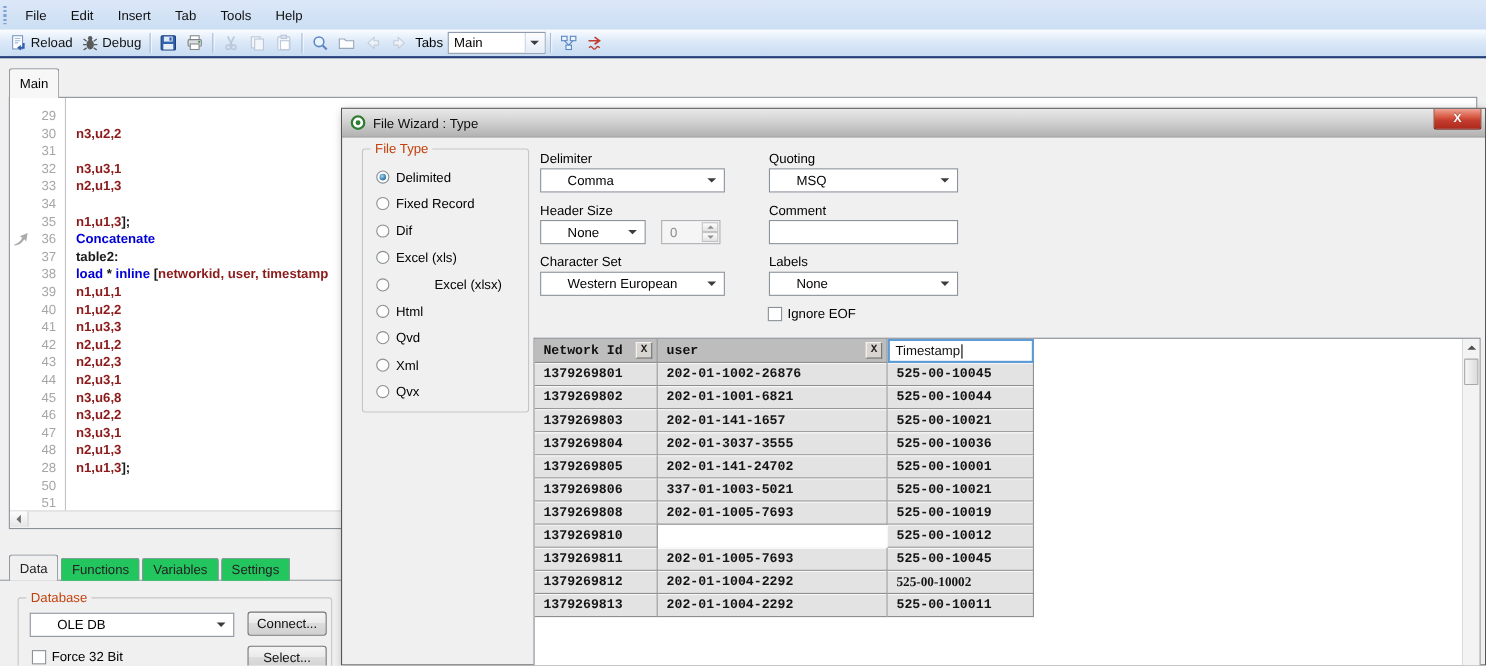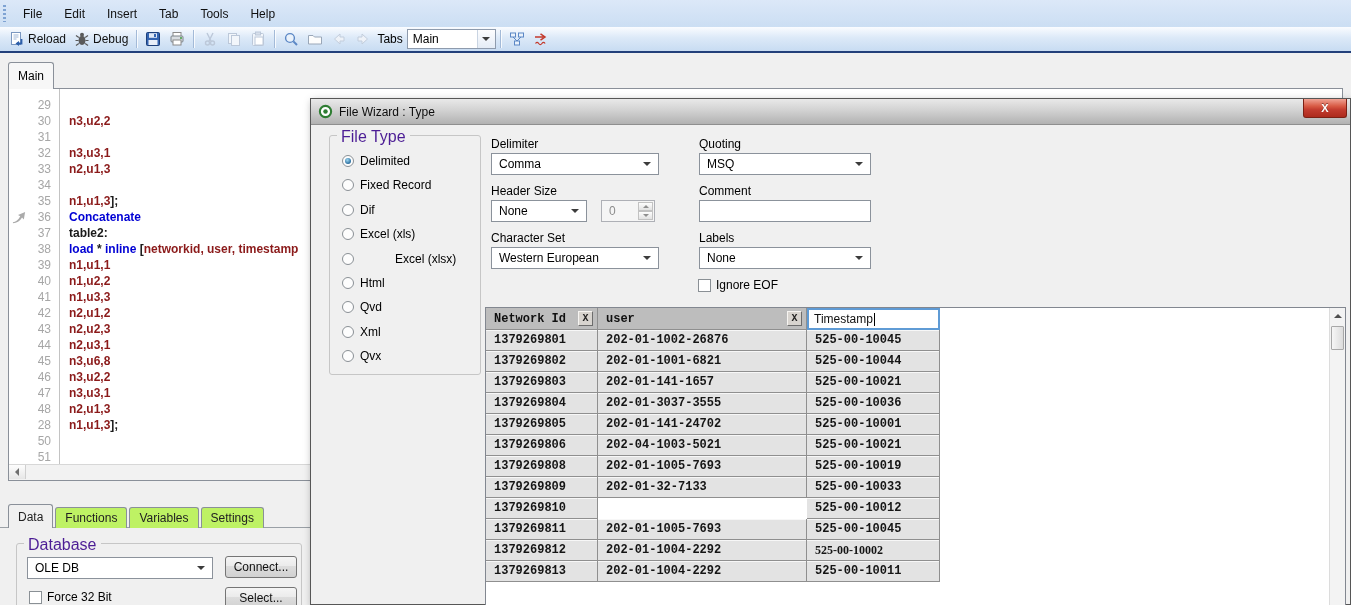--- a/index.html
+++ b/index.html
@@ -43,27 +43,27 @@
   .hscroll{position:absolute;left:0;right:0;bottom:0;height:15px;background:#f2f2f2;
            border-top:1px solid #d7d7d7}
   .hs-btn{position:absolute;left:0;top:0;width:16px;height:14px;background:linear-gradient(#fdfdfd,#e6e6e6);
           border-right:1px solid #cfcfcf;display:flex;align-items:center;justify-content:center}
   .arr-l{width:0;height:0;border-top:4px solid transparent;border-bottom:4px solid transparent;
          border-right:4px solid #6f6f6f}
   
   .pane-line{position:absolute;top:527px;left:0;width:1351px;border-top:1px solid #9aa0a6;z-index:1}
   .btabs{position:absolute;left:8px;top:504px;display:flex;align-items:flex-end;z-index:2}
   .btab{box-sizing:border-box;border:1px solid #8a9099;border-bottom:none;border-radius:3px 3px 0 0;
-        background:#bef264;font-size:12px;padding:3px 9px 2px;height:21px;margin-right:2px;color:#222}
+        background:#22c55e;font-size:12px;padding:3px 9px 2px;height:21px;margin-right:2px;color:#222}
   .btab.active{background:#f0f0f0;height:24px;padding-top:5px;position:relative;top:0px;z-index:3}
   .groupbox{position:absolute;border:1px solid #c6c6c6;border-radius:3px;box-sizing:border-box}
-  .gb-legend{position:absolute;top:-8px;left:7px;background:#f0f0f0;padding:0 4px;font-size:16px;color:#4c1d95}
+  .gb-legend{position:absolute;top:-8px;left:7px;background:#f0f0f0;padding:0 4px;font-size:12px;color:#c2410c}
   .db-group{left:16px;top:543px;width:286px;height:75px;z-index:1}
   .combo{position:absolute;height:22px;background:#fff;border:1px solid #8b929b;box-sizing:border-box;
-         display:flex;align-items:center;font-size:12px;color:#000;padding-left:7px}
+         display:flex;align-items:center;font-size:12px;color:#000;padding-left:24px}
   .combo .cArr{position:absolute;right:7px;top:8px}
   .btn{position:absolute;box-sizing:border-box;border:1px solid #757575;border-radius:3px;font-size:12px;
        background:linear-gradient(#f5f5f5,#ebebeb 45%,#dddddd 46%,#d1d1d1);
        display:flex;align-items:center;justify-content:center;color:#111}
   .checkbox{width:13px;height:13px;background:#fff;border:1px solid #8a9095;box-sizing:border-box;flex:0 0 auto}
   .cb-row{position:absolute;display:flex;align-items:center;gap:5px;font-size:12px}
   
   .dialog{position:absolute;left:310px;top:98px;width:1041px;height:507px;z-index:20;
           background:#f0f0f0;border:1px solid #565656;box-sizing:border-box;
           box-shadow:2px 3px 8px rgba(0,0,0,.35)}
@@ -507,34 +507,29 @@
           <div class="pv-cell" style="width: 209px;">202-01-3037-3555</div>
           <div class="pv-cell" style="width: 133px;">525-00-10036</div>
         </div>
         <div class="pv-row">
           <div class="pv-cell" style="width: 112px;">1379269805</div>
           <div class="pv-cell" style="width: 209px;">202-01-141-24702</div>
           <div class="pv-cell" style="width: 133px;">525-00-10001</div>
         </div>
         <div class="pv-row">
           <div class="pv-cell" style="width: 112px;">1379269806</div>
-          <div class="pv-cell" style="width: 209px;">202-04-1003-5021</div>
+          <div class="pv-cell" style="width: 209px;">337-01-1003-5021</div>
           <div class="pv-cell" style="width: 133px;">525-00-10021</div>
         </div>
         <div class="pv-row">
           <div class="pv-cell" style="width: 112px;">1379269808</div>
           <div class="pv-cell" style="width: 209px;">202-01-1005-7693</div>
           <div class="pv-cell" style="width: 133px;">525-00-10019</div>
         </div>
         <div class="pv-row">
-          <div class="pv-cell" style="width: 112px;">1379269809</div>
-          <div class="pv-cell" style="width: 209px;">202-01-32-7133</div>
-          <div class="pv-cell" style="width: 133px;">525-00-10033</div>
-        </div>
-        <div class="pv-row">
           <div class="pv-cell" style="width: 112px;">1379269810</div>
           <div class="pv-cell" style="width: 209px; margin-top: 40px;">202-01-1001-25802</div>
           <div class="pv-cell" style="width: 133px;">525-00-10012</div>
         </div>
         <div class="pv-row">
           <div class="pv-cell" style="width: 112px;">1379269811</div>
           <div class="pv-cell" style="width: 209px;">202-01-1005-7693</div>
           <div class="pv-cell" style="width: 133px;">525-00-10045</div>
         </div>
         <div class="pv-row">

